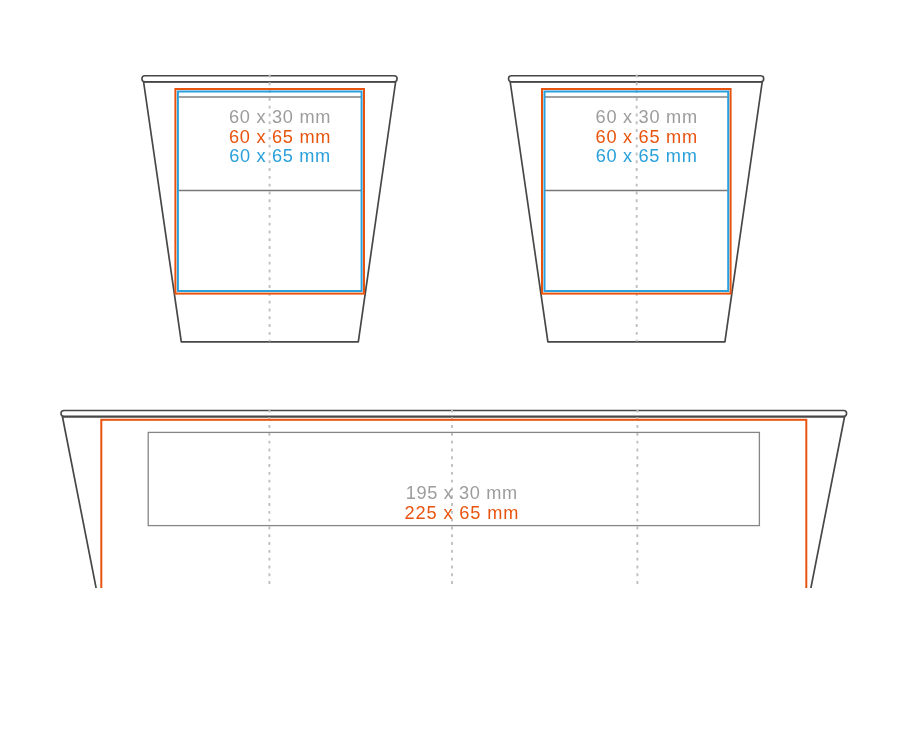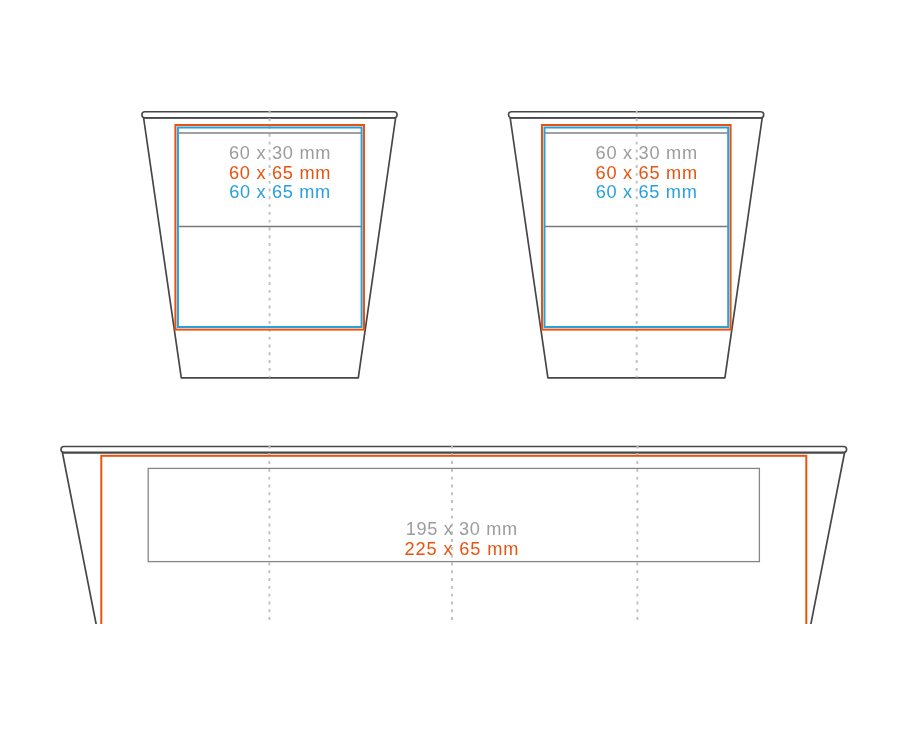--- a/index.html
+++ b/index.html
@@ -1,16 +1,16 @@
 <!DOCTYPE html>
 <html><head>
 <meta charset="utf-8">
 <style>
   html,body{margin:0;padding:0;background:#ffffff;}
-  .stage{width:900px;height:588px;position:relative;background:#f97316;margin-top:36px;}
+  .stage{width:900px;height:588px;position:relative;background:#f97316;}
   text{font-family:"Liberation Sans",sans-serif;}
 </style>
 </head>
 <body>
 <div class="stage">
 <svg width="900" height="741" viewBox="0 0 900 741" xmlns="http://www.w3.org/2000/svg">
 
   <rect x="0" y="0" width="900" height="741" fill="#ffffff"></rect>
 
   <path d="M143.6,82 L395.6,82 L358.3,341.8 L181.3,341.8 Z" fill="#ffffff" stroke="#474747" stroke-width="1.7" stroke-linejoin="round"></path>

